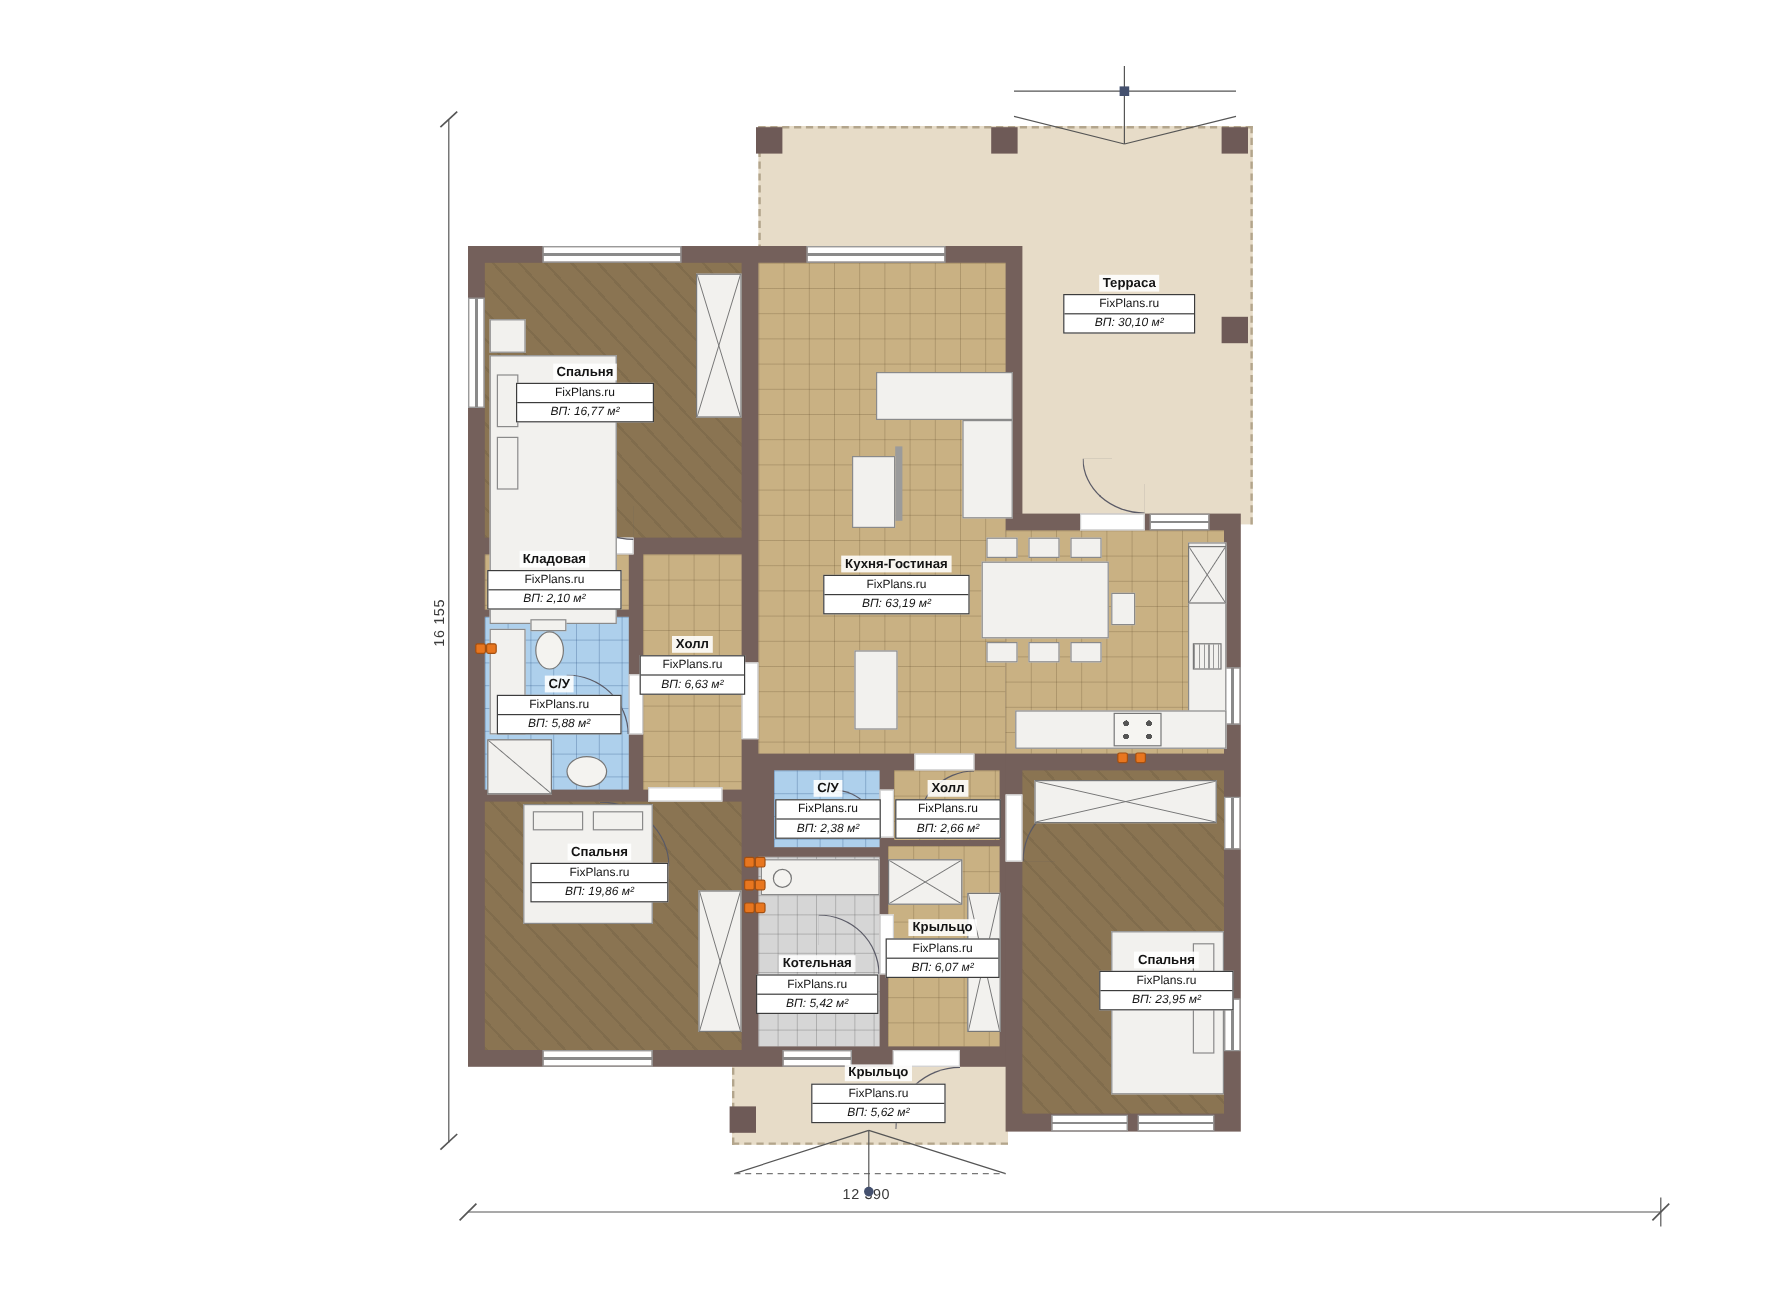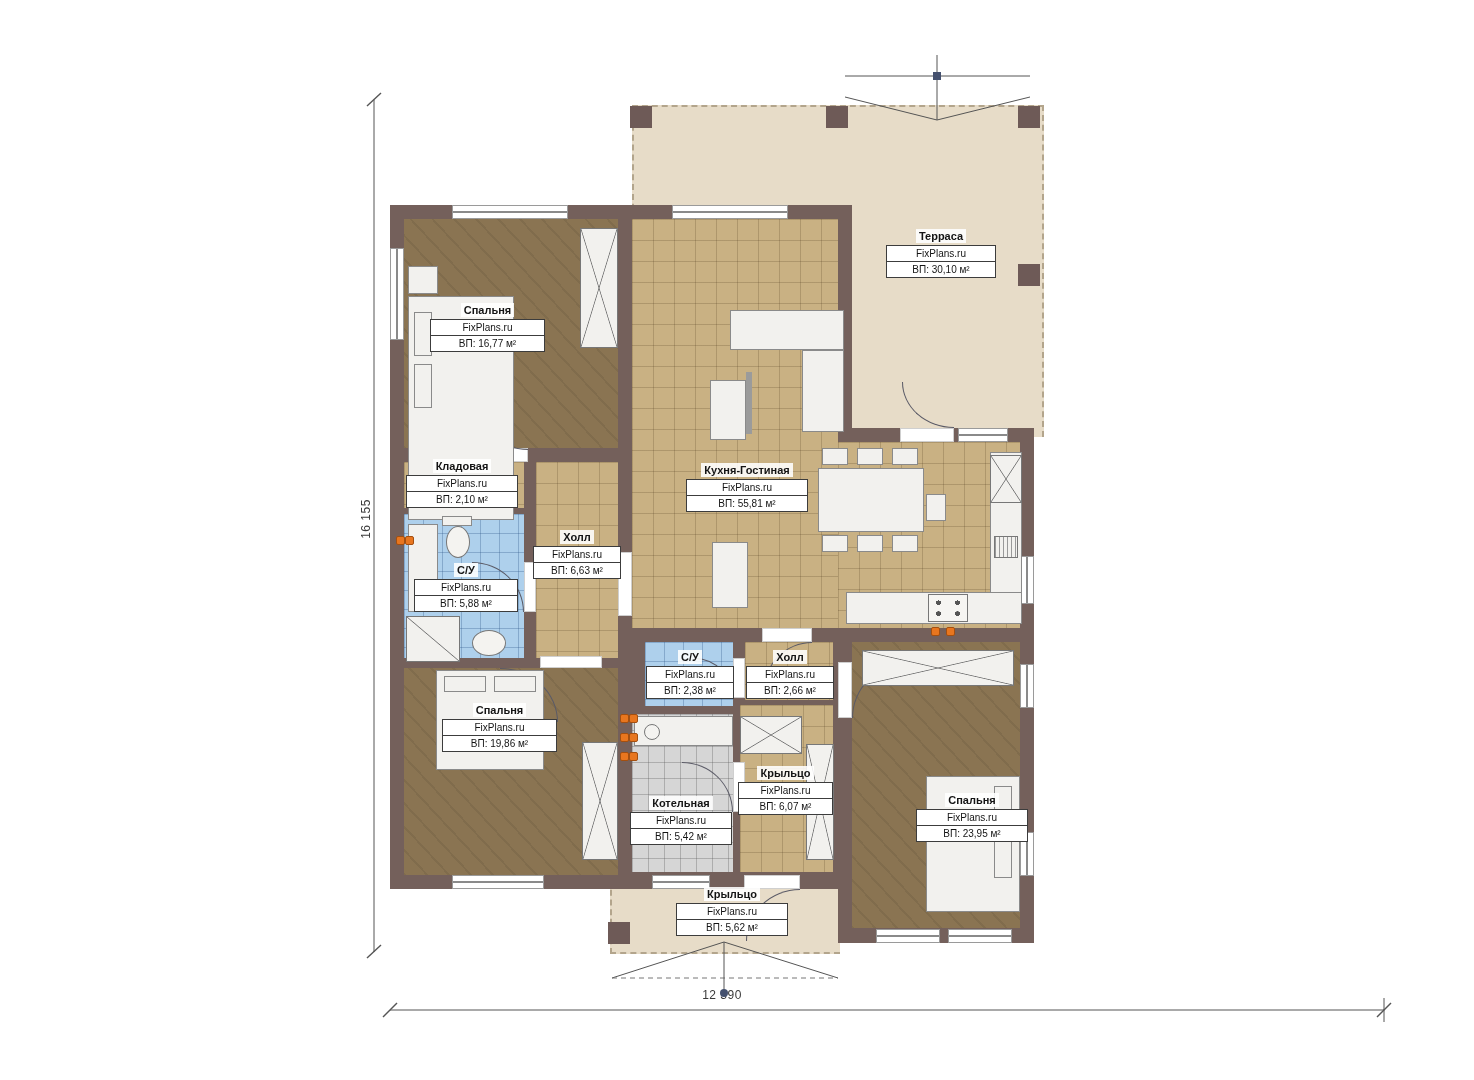--- a/index.html
+++ b/index.html
@@ -56,21 +56,21 @@
                          radial-gradient(circle 4px at 25% 72%,#555 60%,transparent 62%),
                          radial-gradient(circle 4px at 75% 72%,#555 60%,transparent 62%);}
   .dot{background:#e8761f;border:1px solid #a34f10;border-radius:2px;width:7px;height:7px;z-index:6;}
   .tvline{background:#9b9b9b;z-index:5;}
   
   .room-label{position:absolute;text-align:center;color:#141414;}
   .rl-name{font-weight:bold;font-size:11px;display:inline-block;background:rgba(255,255,255,.88);
            padding:0 3px;line-height:14px;white-space:nowrap;}
   .rl-box{background:#fff;border:1px solid #3c3c3c;font-size:10px;margin-top:1px;line-height:13px;}
   .rl-site{border-bottom:1px solid #3c3c3c;padding:1px 4px;white-space:nowrap;}
-  .rl-area{padding:1px 4px;white-space:nowrap;}
+  .rl-area{padding:1px 4px;white-space:nowrap;font-style:italic;}
   .dim-label{position:absolute;font-size:12px;color:#3a3a3a;z-index:8;letter-spacing:.5px;}
   .dim-v{transform:rotate(-90deg);transform-origin:center;}
 </style>
 </head>
 <body>
 
 <div class="canvas">
 
   <div class="abs outdoor" style="left:632px;top:105px;width:408px;height:330px;
               border-top:2px dashed #b3a58c;border-left:2px dashed #b3a58c;border-right:2px dashed #b3a58c;"></div>
@@ -220,21 +220,21 @@
     <div class="rl-name">Холл</div>
     <div class="rl-box">
         <div class="rl-site">FixPlans.ru</div>
       <div class="rl-area">ВП: 6,63 м²</div>
       </div>
   </div>
   <div class="room-label" style="left:686px;top:460px;width:122px;">
     <div class="rl-name">Кухня-Гостиная</div>
     <div class="rl-box">
         <div class="rl-site">FixPlans.ru</div>
-      <div class="rl-area">ВП: 55,81 м²</div>
+      <div class="rl-area">ВП: 63,19 м²</div>
       </div>
   </div>
   <div class="room-label" style="left:646px;top:647px;width:88px;">
     <div class="rl-name">С/У</div>
     <div class="rl-box">
         <div class="rl-site">FixPlans.ru</div>
       <div class="rl-area">ВП: 2,38 м²</div>
       </div>
   </div>
   <div class="room-label" style="left:746px;top:647px;width:88px;">

